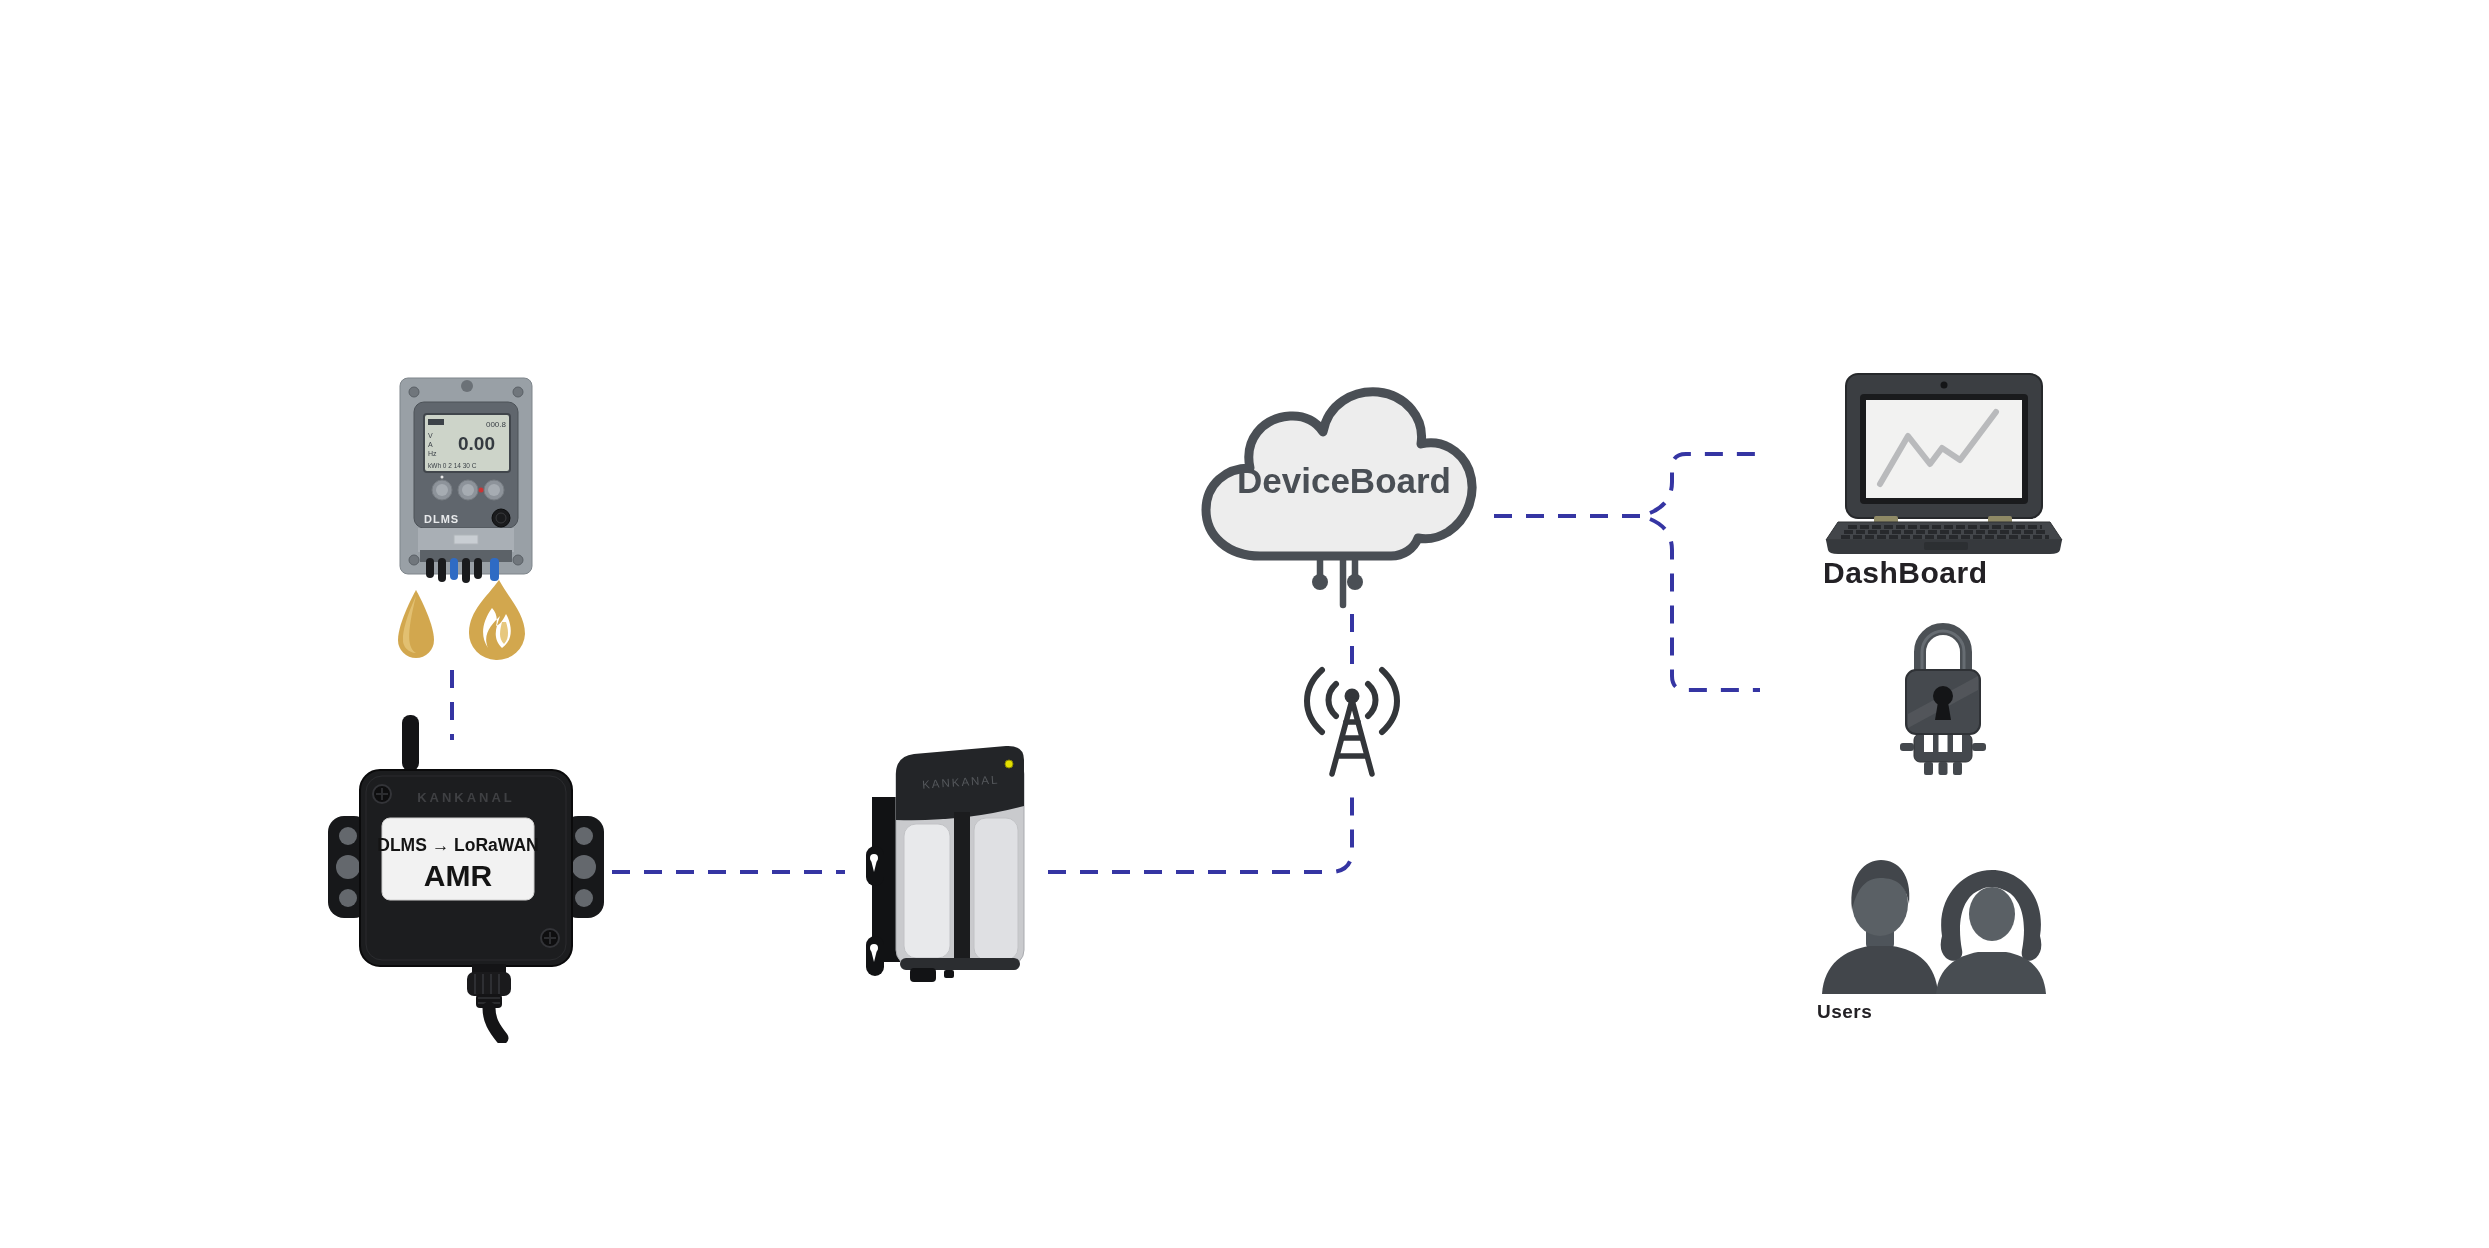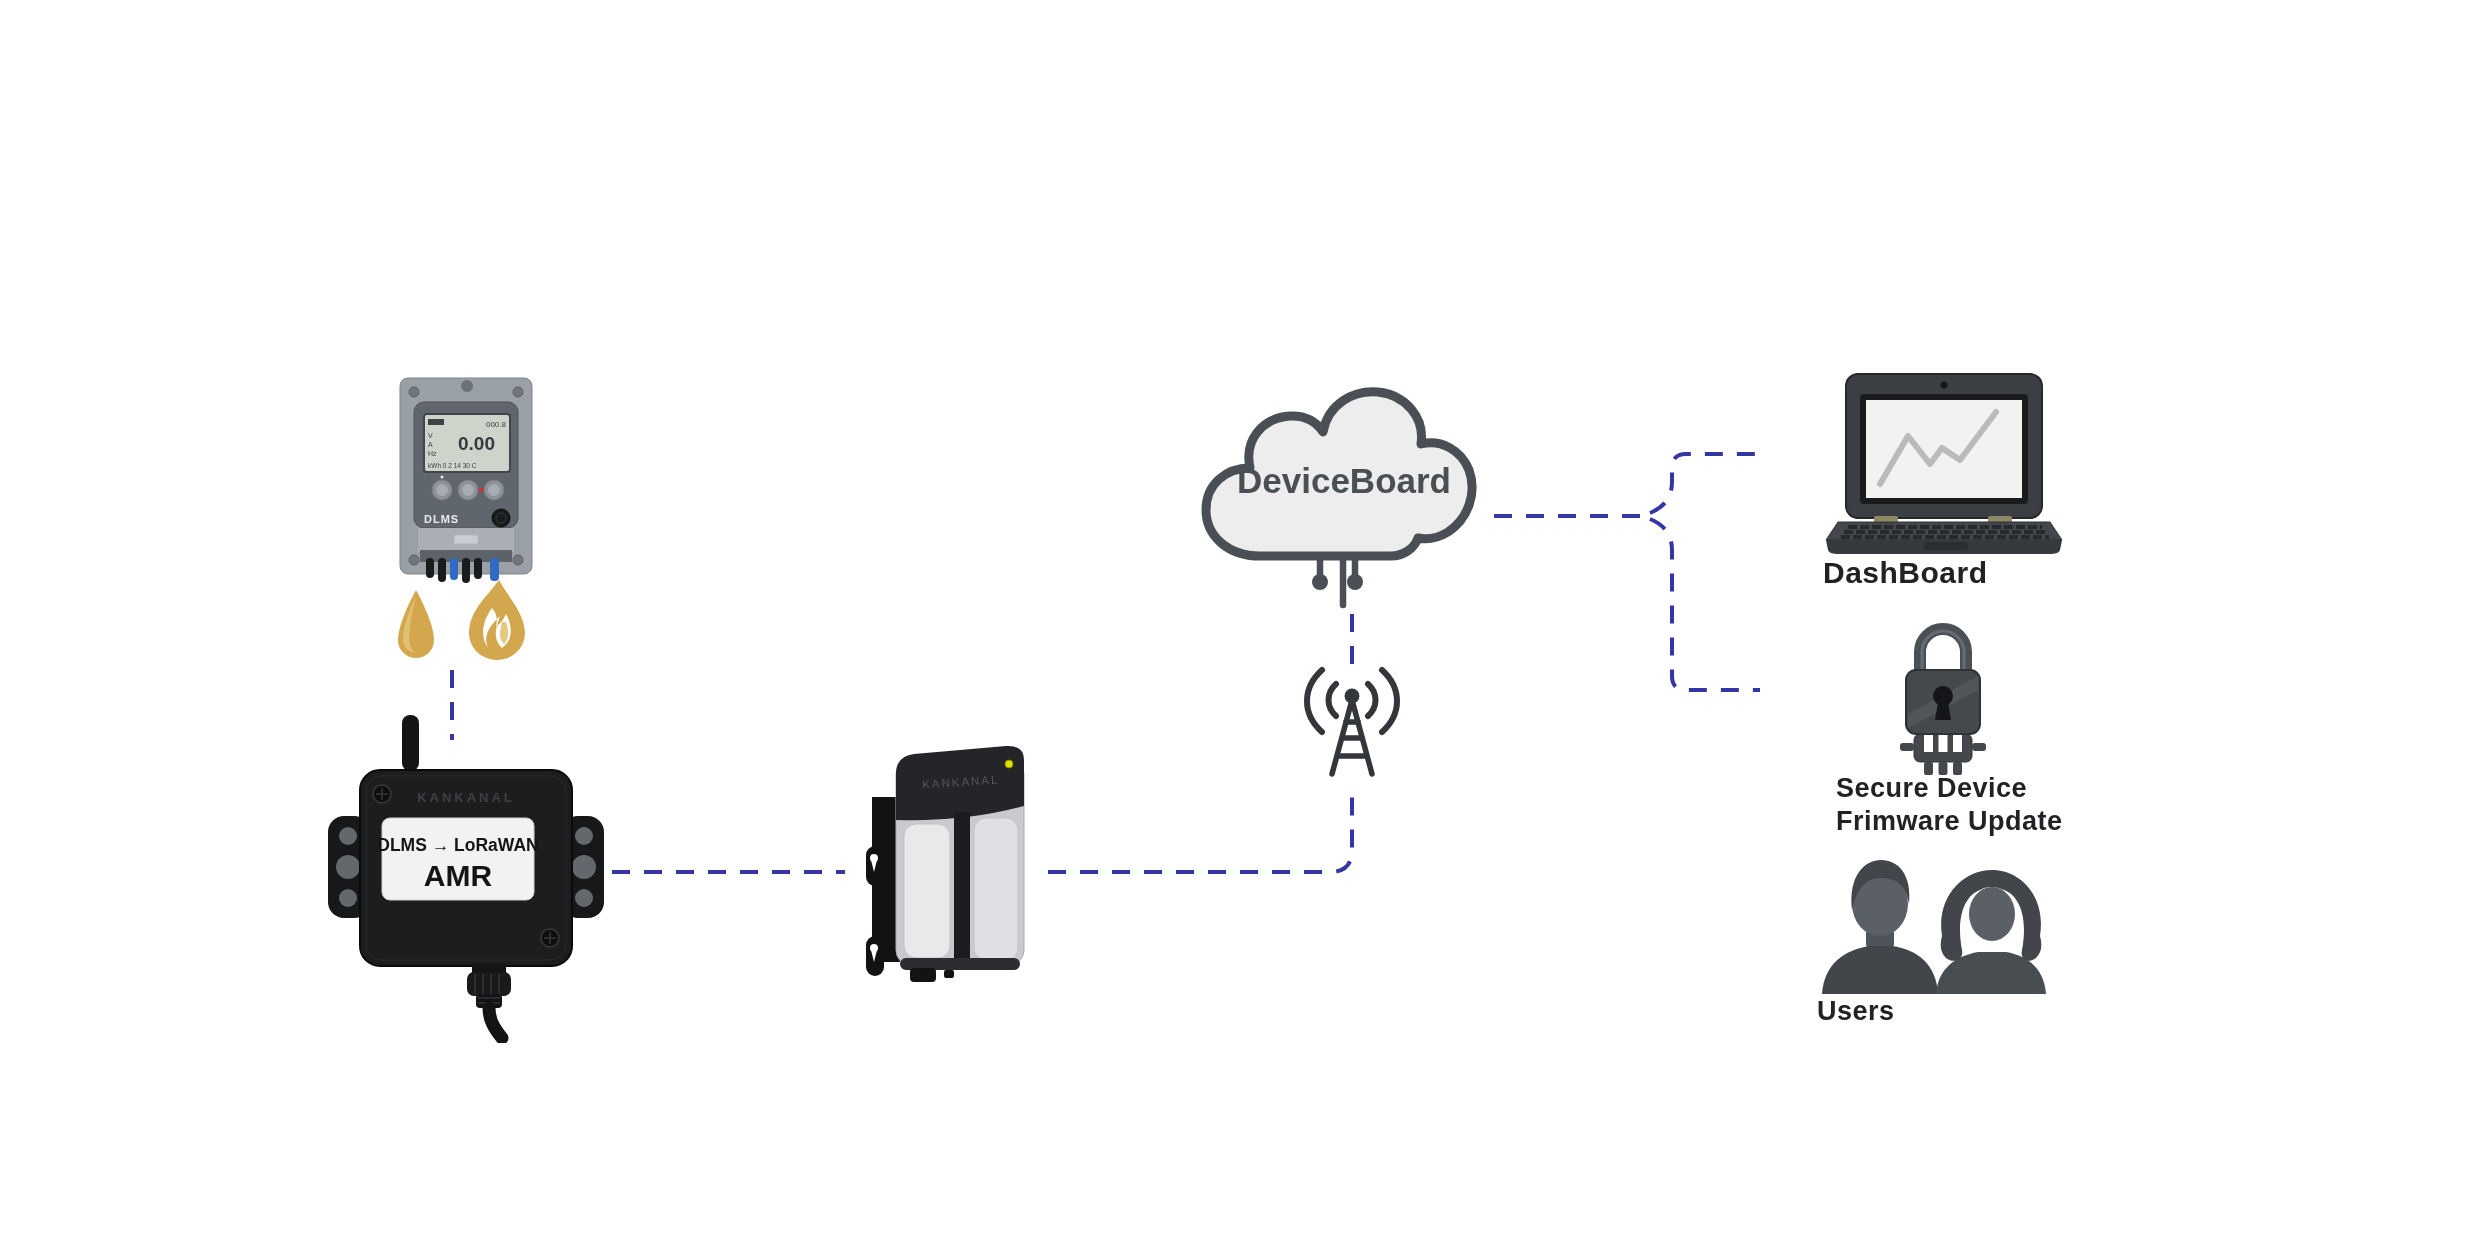--- a/index.html
+++ b/index.html
@@ -212,34 +212,30 @@
       <rect x="38" y="150" width="9" height="13" rx="2" fill="#44484d"></rect>
       <rect x="52.5" y="150" width="9" height="13" rx="2" fill="#44484d"></rect>
       <rect x="67" y="150" width="9" height="13" rx="2" fill="#44484d"></rect>
     </g>
     <rect x="20" y="58" width="74" height="64" rx="10" fill="#45494e" stroke="#2f3236" stroke-width="2"></rect>
     <path d="M 22,102 L 92,64 L 92,78 L 22,116 Z" fill="#ffffff" opacity="0.07"></path>
     <circle cx="57" cy="84" r="10" fill="#141517"></circle>
     <path d="M 52,90 L 62,90 L 65,108 L 49,108 Z" fill="#141517"></path>
   </svg>
 
-  <div class="node-label" style="left:1836px;top:772px;width:245px;font-size:27px;">
-    <span style="display:block;">Secure Device</span>
-    <span style="display:block;">Frimware Update</span>
-  </div>
 
   <svg class="abs" style="left:1814px;top:852px;" width="250" height="145" viewBox="0 0 250 145">
     <g>
       <rect x="52" y="74" width="28" height="24" rx="6" fill="#4e545a"></rect>
       <ellipse cx="66" cy="52" rx="28" ry="32" fill="#5a6065"></ellipse>
       <path d="M 38,58 C 34,22 52,8 67,8 C 84,8 98,22 95,52 C 92,34 84,26 66,26 C 50,26 42,40 38,58 Z" fill="#42464b"></path>
       <path d="M 8,142 C 10,112 30,98 56,94 L 78,94 C 104,98 122,112 124,142 Z" fill="#42464b"></path>
     </g>
     <g>
       <ellipse cx="178" cy="62" rx="23" ry="27" fill="#5a6065"></ellipse>
       <path d="M 132,106 Q 124,98 128,84 C 122,46 148,18 178,18 C 208,18 232,46 226,84 Q 230,98 222,106 C 214,112 206,108 208,98 C 214,66 206,44 190,38 C 182,34 172,34 166,38 C 150,44 142,66 148,98 C 150,108 140,112 132,106 Z" fill="#42464b"></path>
       <path d="M 122,142 C 124,116 142,104 164,100 L 192,100 C 214,104 230,116 232,142 Z" fill="#484d52"></path>
     </g>
   </svg>
 
-  <div class="node-label" style="left:1817px;top:995px;width:240px;font-size:27px;">Users</div>
+  <div class="node-label" style="left:1817px;top:995px;width:240px;font-size:19px;">Users</div>
 
 </div>
 
 </body></html>

